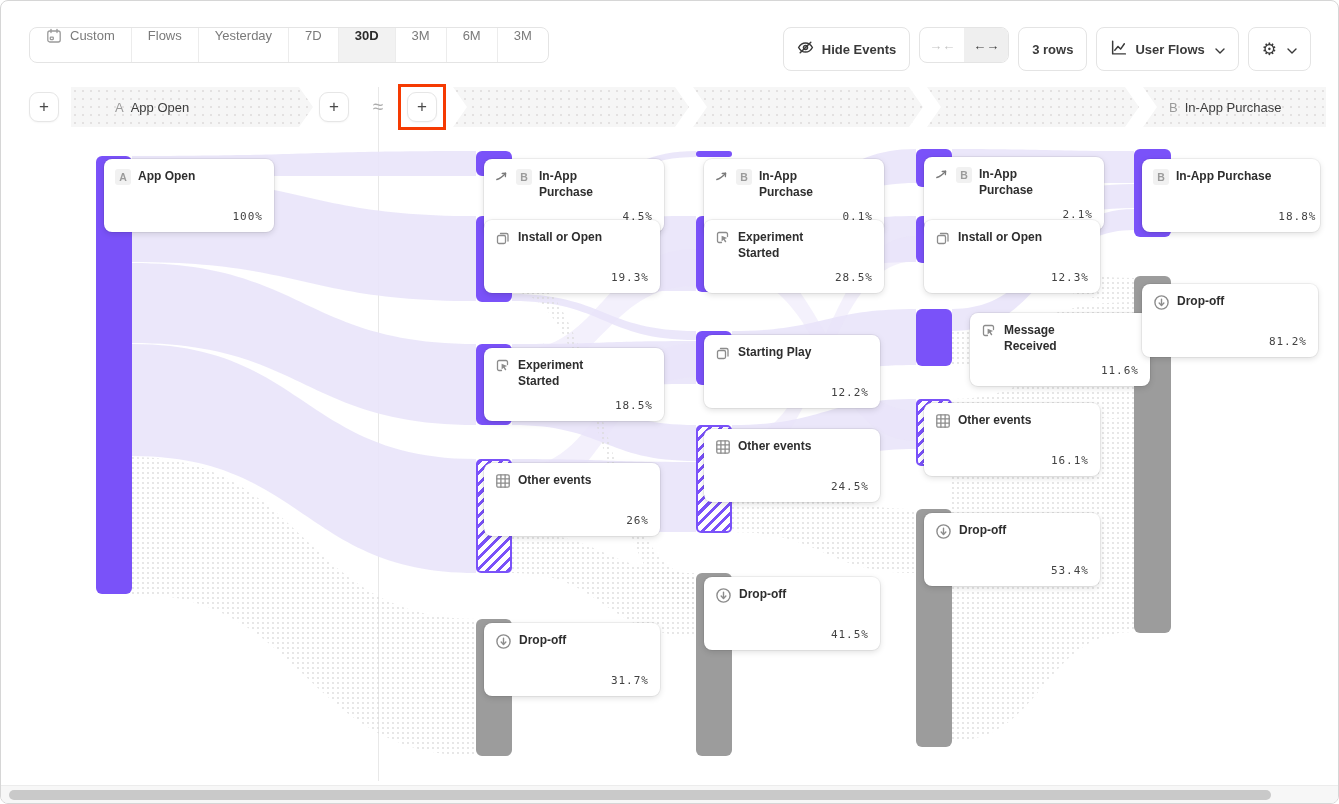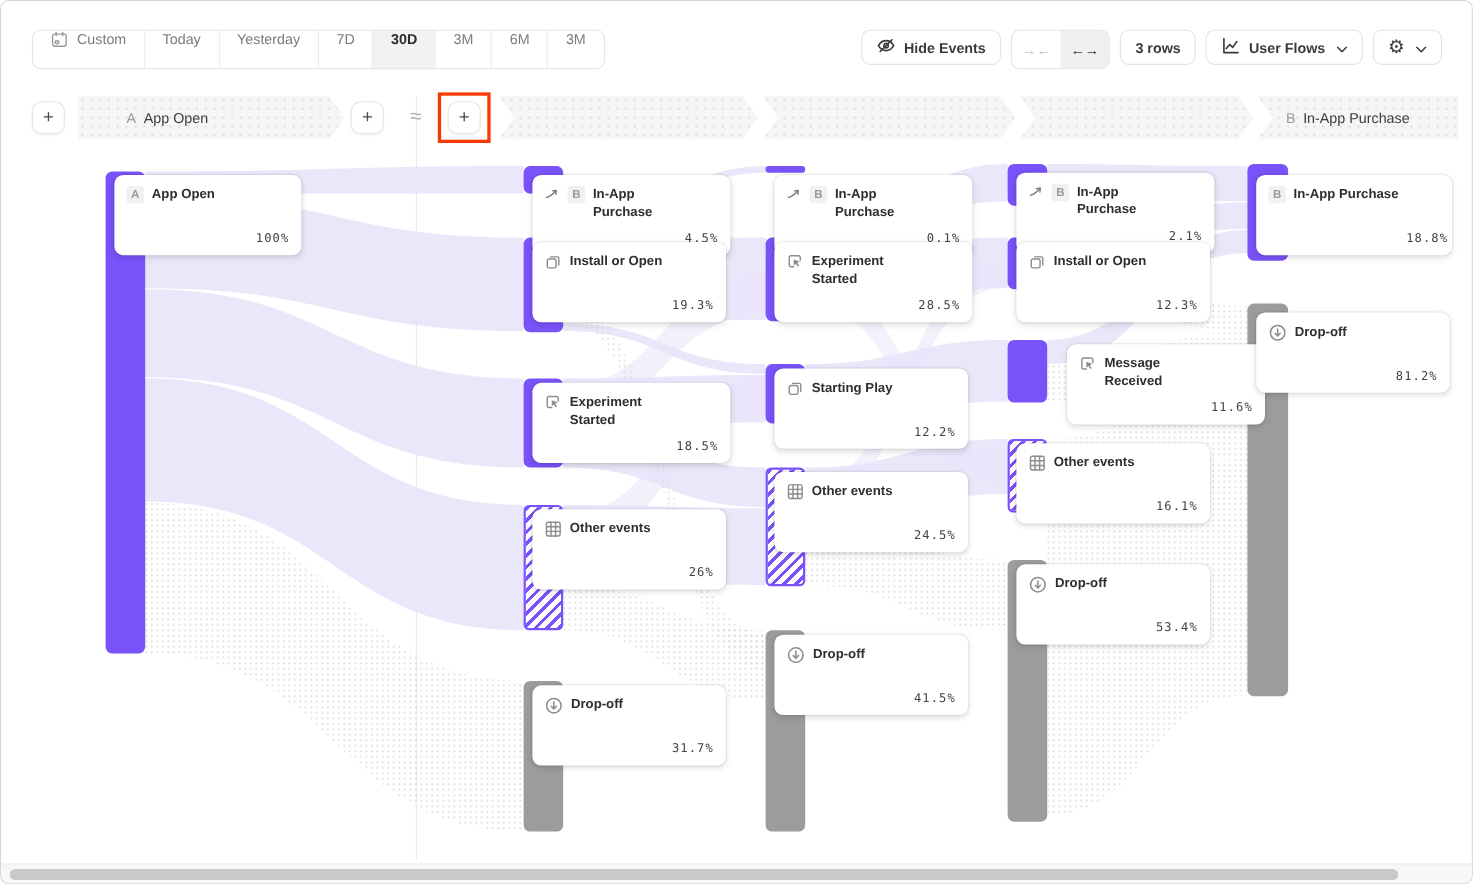--- a/index.html
+++ b/index.html
@@ -9,21 +9,21 @@
          border:1px solid #D6D6D6; border-radius:8px; overflow:hidden; }
 
   
   .toolbar-left { position:absolute; left:28px; top:26px; height:36px; display:flex;
     border:1px solid #E4E4E4; border-radius:8px; overflow:hidden; background:#fff; }
   .dr-item { display:flex; align-items:flex-start; gap:8px; padding:0 16px; font-size:13px;
     color:#7A7A7A; cursor:pointer; border-left:1px solid #ECECEC; white-space:nowrap; }
   .dr-item:first-child { border-left:none; }
   .dr-item.sel { background:#F2F2F2; color:#2B2B2B; font-weight:700; }
   .toolbar-right { position:absolute; right:27px; top:26px; height:36px; display:flex; gap:9px; }
-  .tbtn { display:flex; align-items:center; gap:8px; height:32px; padding:0 13px;
+  .tbtn { display:flex; align-items:center; gap:8px; height:44px; padding:0 13px;
     border:1px solid #E4E4E4; border-radius:8px; background:#fff; font-size:13px;
     color:#3A3A3A; font-weight:600; cursor:pointer; }
   .seg { display:flex; height:36px; border:1px solid #E4E4E4; border-radius:8px; overflow:hidden; }
   .seg-item { display:flex; align-items:center; padding:0 9px; font-size:13px; cursor:pointer; }
   .seg-item.dim { color:#C4C4C4; }
   .seg-item.sel { background:#EFEFEF; color:#3A3A3A; }
   .chev { margin-left:2px; }
   .gear-glyph { font-family:"DejaVu Sans", sans-serif; font-size:17px; color:#3A3A3A; line-height:1; }
 
   
@@ -123,21 +123,21 @@
       <div class="dr-item">
         <span><svg class="lineicon" width="16" height="16" viewBox="0 0 16 16" style="stroke:#9a9a9a">
             <rect x="1.8" y="3" width="12.4" height="11" rx="2"></rect>
             <line x1="5" y1="1.5" x2="5" y2="4.5"></line>
             <line x1="11" y1="1.5" x2="11" y2="4.5"></line>
             <rect x="4.3" y="9.2" width="3" height="2.4" rx="0.5"></rect>
           </svg></span>
         <span>Custom</span>
       </div>
       <div class="dr-item">
-        <span>Today</span>
+        <span>Flows</span>
       </div>
       <div class="dr-item">
         <span>Yesterday</span>
       </div>
       <div class="dr-item">
         <span>7D</span>
       </div>
       <div class="dr-item sel">
         <span>30D</span>
       </div>

